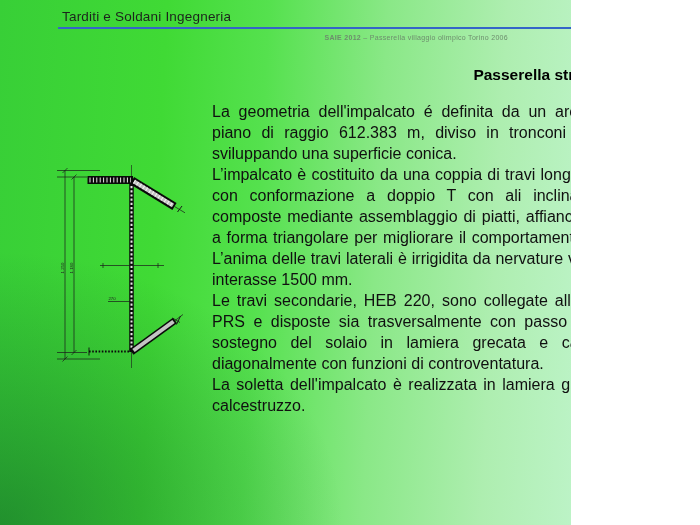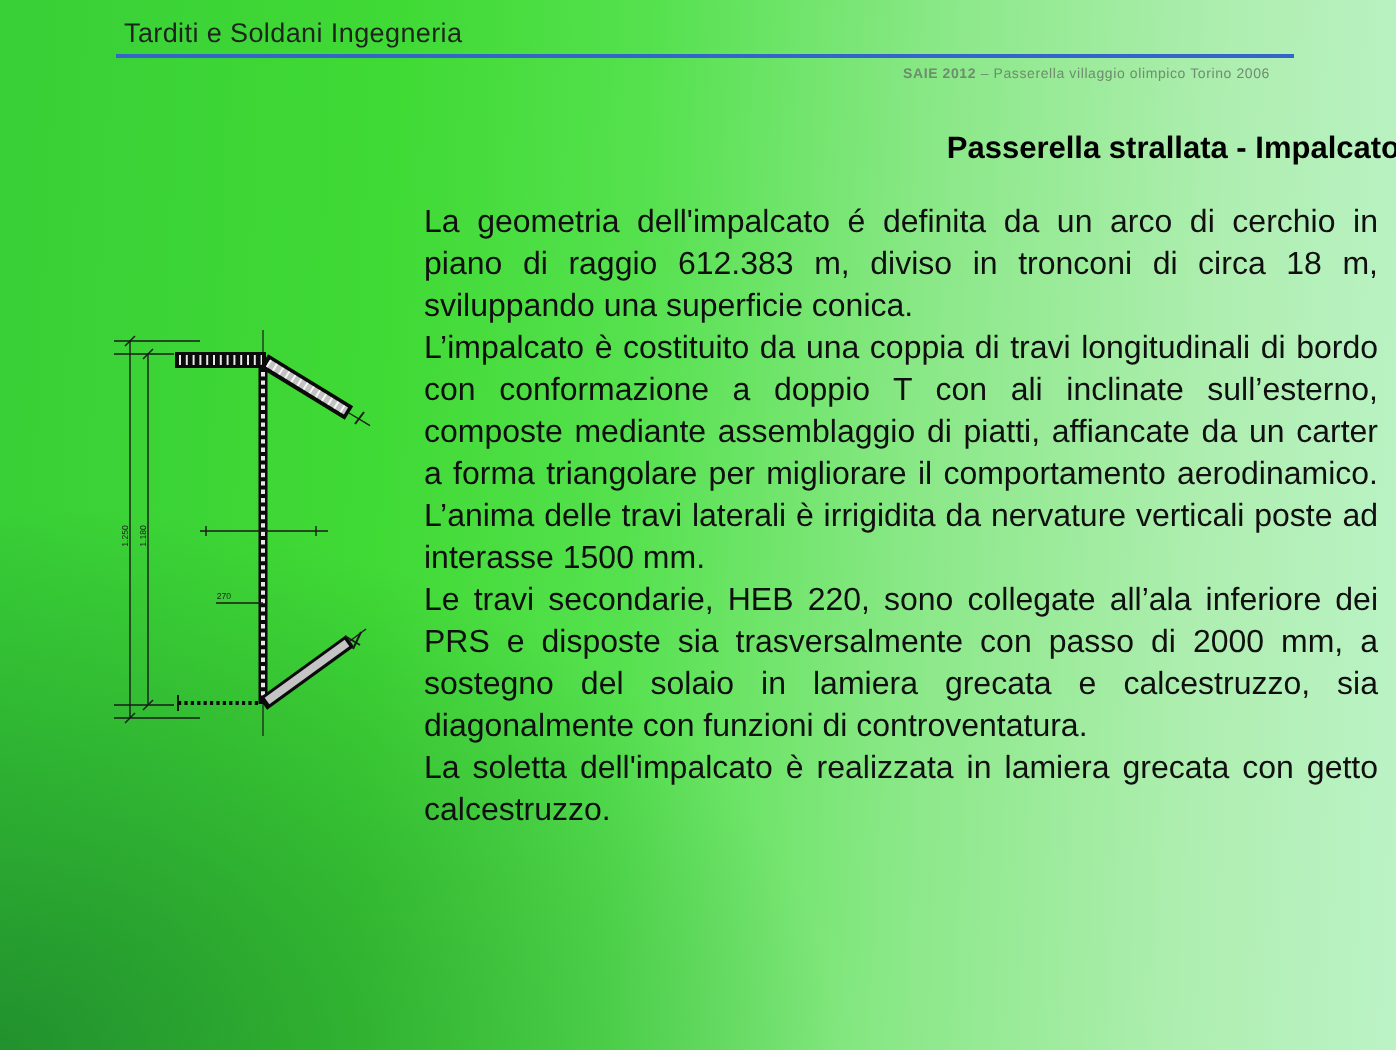--- a/index.html
+++ b/index.html
@@ -1,20 +1,20 @@
 <!DOCTYPE html>
 <html><head>
 <meta charset="utf-8">
 <style>
   html, body { margin: 0; padding: 0; }
   body { width: 700px; height: 525px; font-family: "Liberation Sans", sans-serif; }
 
   .slide {
     position: relative;
-    width: 698px;
+    width: 571px;
     height: 525px;
     overflow: hidden;
     background-image:
       radial-gradient(ellipse 60% 52% at 0% 100%, rgba(14,92,38,0.55), rgba(14,92,38,0) 100%),
       linear-gradient(93deg, #38cf37 0%, #40da35 28%, #55e14e 45%, #8ae887 65%, #aeeeb0 85%, #bcf3c6 100%);
   }
 
   .company {
     position: absolute;
     left: 62px; top: 9px;

